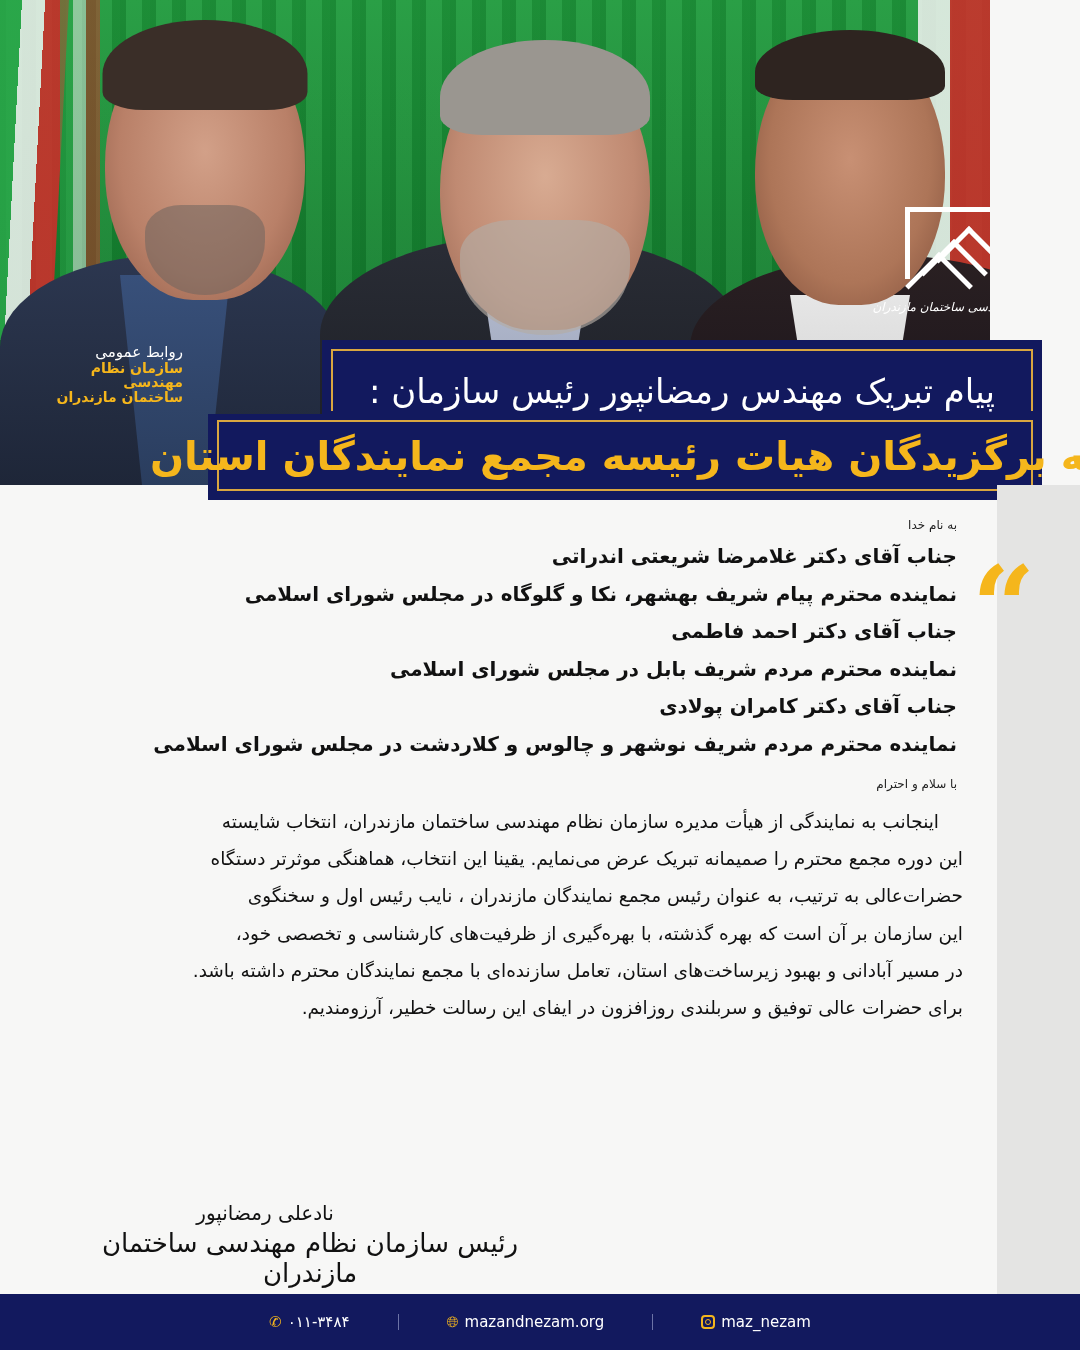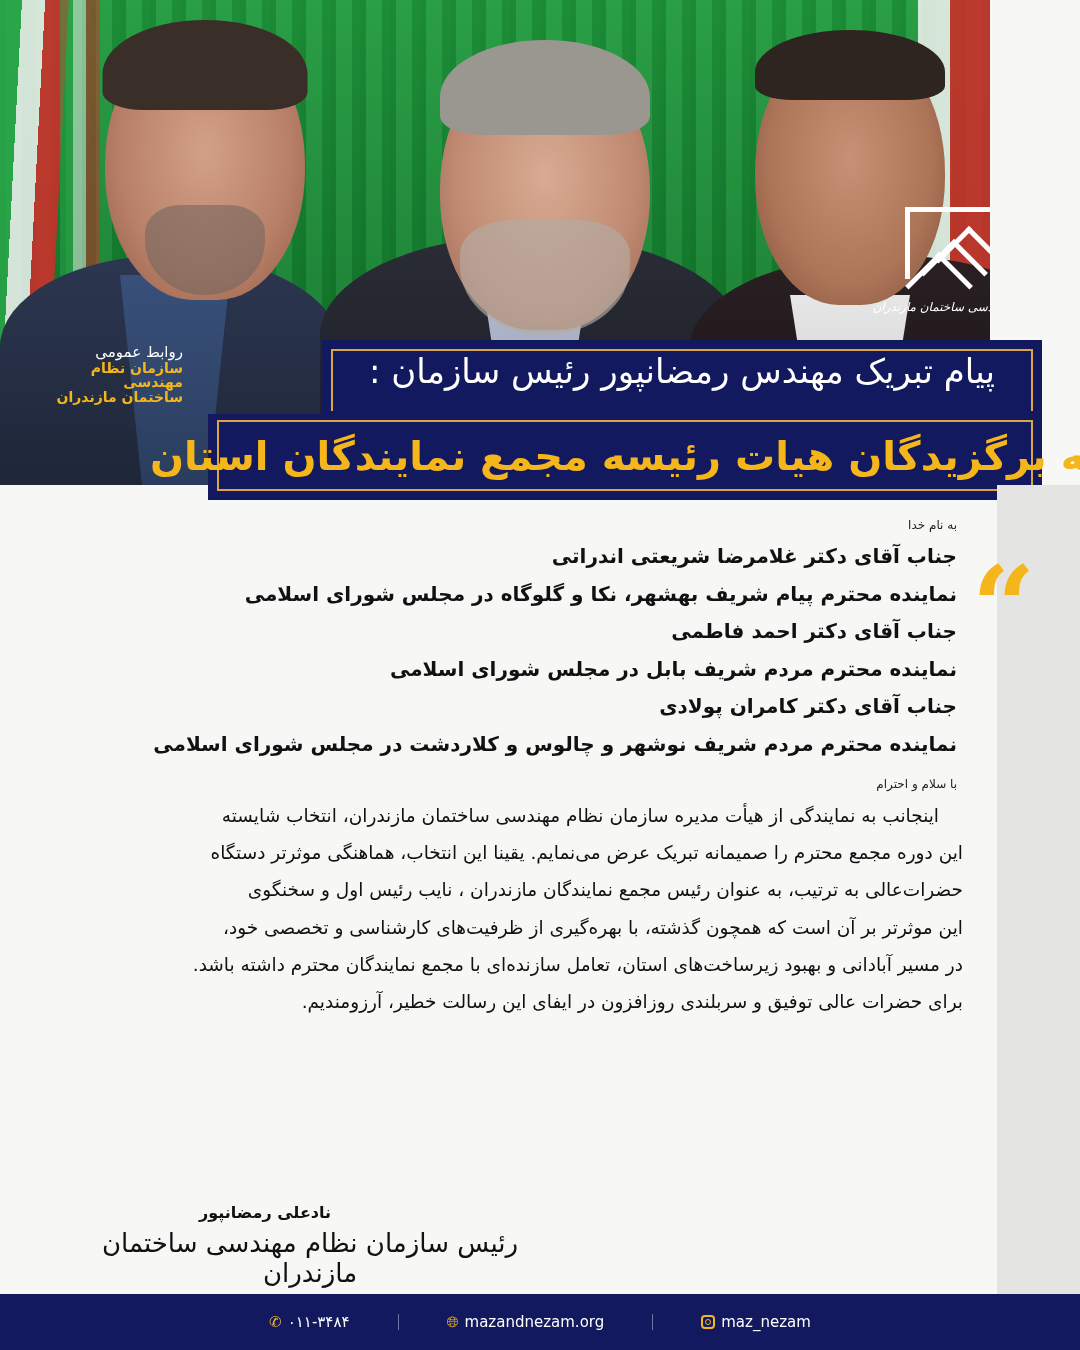--- a/index.html
+++ b/index.html
@@ -64,44 +64,44 @@
   .pr-badge { position: absolute; left: 38px; top: 345px; width: 145px; direction: rtl; text-align: right; line-height: 1.05; }
   .pr-badge .l1 { color: #fff; font-weight: normal; font-size: 15px; letter-spacing: 1px; }
   .pr-badge .l2, .pr-badge .l3 { color: #f5b61c; font-weight: bold; font-size: 14px; }
 
   
   .title-top {
     position: absolute; left: 322px; top: 340px; width: 720px; height: 80px;
     background: #12195e; padding: 9px;
   }
   .title-top .inner { width: 100%; height: 100%; border: 2px solid #d9a640; border-bottom: none;
-    display:flex; align-items:flex-start; justify-content:center; direction: rtl; }
+    display:flex; align-items:flex-end; justify-content:center; direction: rtl; }
   .title-top .text { color: #fff; font-size: 34px; font-family: "DejaVu Sans", sans-serif; white-space: nowrap; }
 
   .title-bottom {
     position: absolute; left: 208px; top: 414px; width: 834px; height: 86px;
     background: #12195e; padding: 6px 9px 9px 9px;
   }
   .title-bottom .inner { width: 100%; height: 100%; border: 2px solid #d9a640;
     display:flex; align-items:center; justify-content:center; direction: rtl; }
   .title-bottom .text { color: #f5b61c; font-size: 40px; font-weight: bold; white-space: nowrap; }
 
   
   .right-strip { position:absolute; left: 997px; top: 485px; width: 83px; height: 810px; background: #e4e4e3; }
   .quote-icon { position:absolute; left: 972px; top: 552px; color:#f5b61c; font-size: 110px; line-height: 1; font-family: "DejaVu Serif", serif; font-weight: bold; }
 
   .letter { position: absolute; right: 123px; top: 512px; width: 900px; direction: rtl; text-align: right; color: #111; font-family: "DejaVu Sans", sans-serif; }
   .letter .basmala { font-size: 12px; line-height: 26px; color:#222; }
   .letter .addr { font-size: 20px; font-weight: bold; line-height: 37.5px; }
   .letter .greeting { font-size: 12px; line-height: 26px; margin-top: 8px; color:#222; }
-  .letter .para { font-size: 18.5px; line-height: 37.2px; margin-top: 0; text-align: justify; text-align-last: right; color:#111; width: 955px; margin-right: -6px; }
+  .letter .para { font-size: 18.5px; line-height: 37.2px; margin-top: 6px; text-align: justify; text-align-last: right; color:#111; width: 955px; margin-right: -6px; }
   .letter .para span { display:block; }
 
   .signature { position:absolute; left: 60px; top: 1198px; width: 500px; direction: rtl; text-align: center; color:#111; }
-  .signature .name { font-size: 16px; font-weight: bold; line-height: 30px; margin-right: 90px; }
+  .signature .name { font-size: 20px; font-weight: normal; line-height: 30px; margin-right: 90px; }
   .signature .role { font-size: 26px; line-height: 30px; }
 
   
   .footer { position:absolute; left:0; top: 1294px; width:1080px; height:56px; background:#12195e;
     display:flex; align-items:center; justify-content:center; gap: 0; color:#fff; font-size: 15px; }
   .footer .item { display:flex; align-items:center; gap:6px; }
   .footer .sep { width:1px; height:16px; background:#6c73a6; margin: 0 48px; }
   .footer .ic { color:#f5b61c; font-size: 15px; }
   .insta { width:14px; height:14px; border:2px solid #f5b61c; border-radius:4px; position:relative; display:inline-block; }
   .insta::after { content:""; position:absolute; left:2px; top:2px; width:6px; height:6px; border:1.5px solid #f5b61c; border-radius:50%; box-sizing:border-box;}
@@ -170,21 +170,21 @@
   <div class="addr">نماینده محترم پیام شریف بهشهر، نکا و گلوگاه در مجلس شورای اسلامی</div>
   <div class="addr">جناب آقای دکتر احمد فاطمی</div>
   <div class="addr">نماینده محترم مردم شریف بابل در مجلس شورای اسلامی</div>
   <div class="addr">جناب آقای دکتر کامران پولادی</div>
   <div class="addr">نماینده محترم مردم شریف نوشهر و چالوس و کلاردشت در مجلس شورای اسلامی</div>
   <div class="greeting">با سلام و احترام</div>
   <div class="para">
     <span style="padding-right:24px">اینجانب به نمایندگی از هیأت مدیره سازمان نظام مهندسی ساختمان مازندران، انتخاب شایسته</span>
     <span>این دوره مجمع محترم را صمیمانه تبریک عرض می‌نمایم. یقینا این انتخاب، هماهنگی موثرتر دستگاه</span>
     <span>حضرات‌عالی به ترتیب، به عنوان رئیس مجمع نمایندگان مازندران ، نایب رئیس اول و سخنگوی</span>
-    <span>این موثرتر بر آن است که همچون گذشته، با بهره‌گیری از ظرفیت‌های کارشناسی و تخصصی خود،</span>
+    <span>این سازمان بر آن است که بهره گذشته، با بهره‌گیری از ظرفیت‌های کارشناسی و تخصصی خود،</span>
     <span>در مسیر آبادانی و بهبود زیرساخت‌های استان، تعامل سازنده‌ای با مجمع نمایندگان محترم داشته باشد.</span>
     <span style="text-align-last:right">برای حضرات عالی توفیق و سربلندی روزافزون در ایفای این رسالت خطیر، آرزومندیم.</span>
   </div>
 </div>
 
 <div class="signature">
   <div class="name">نادعلی رمضانپور</div>
   <div class="role">رئیس سازمان نظام مهندسی ساختمان مازندران</div>
 </div>
 

